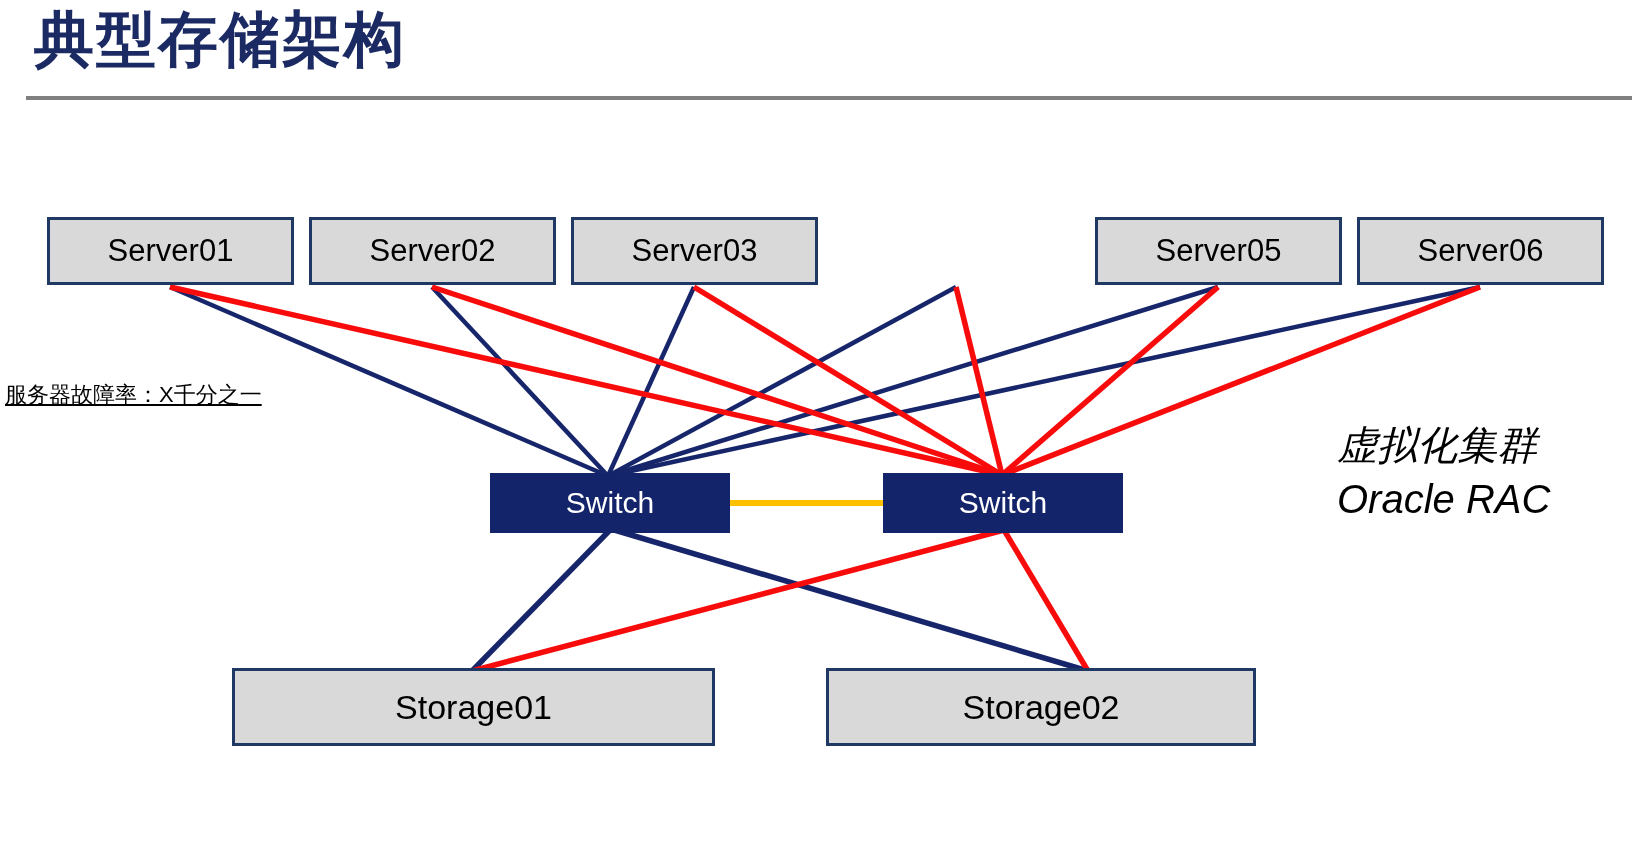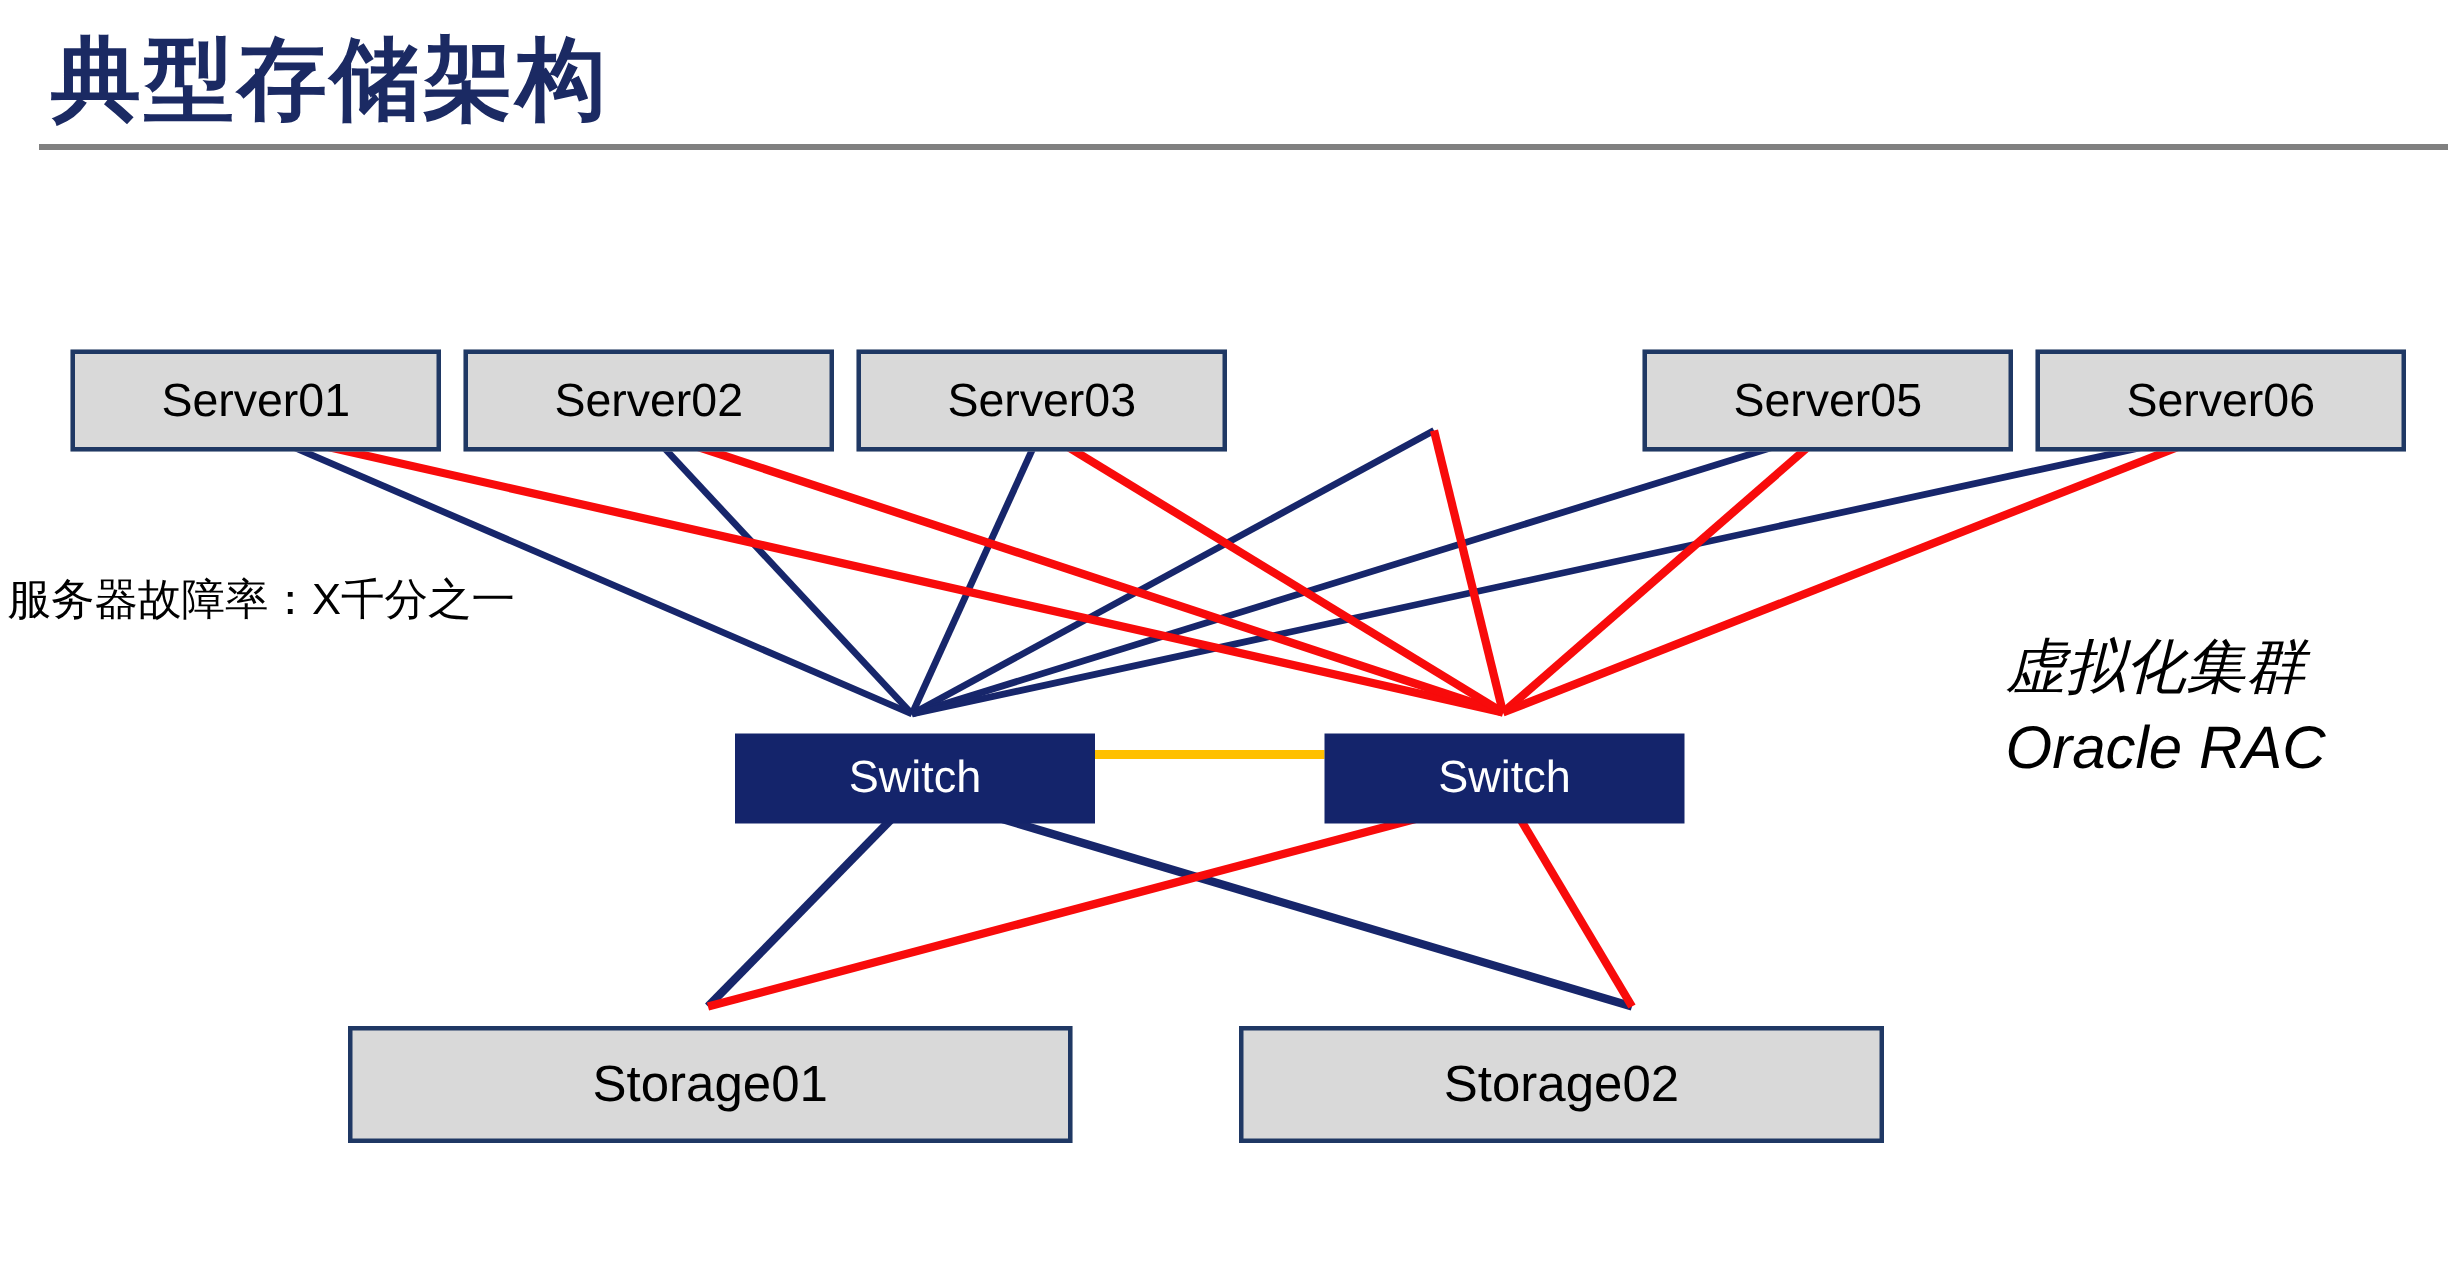--- a/index.html
+++ b/index.html
@@ -1,47 +1,47 @@
 <!DOCTYPE html>
 <html style="--navy: #17266B; --red: #F80B0B; --orange: #FFC000; --box_fill: #D9D9D9; --box_border: #1F3864; --switch_navy: #14246B; --title_navy: #1B2A63; --rule_gray: #808080;"><head>
 <meta charset="utf-8">
 <style>
   html,body{margin:0;padding:0;background:#fff;}
   #slide{
     position:relative;width:1632px;height:847px;background:#fff;overflow:hidden;
     font-family:"Liberation Sans","DejaVu Sans",sans-serif;
   }
   #page-title{
-    position:absolute;left:34px;top:13px;
+    position:absolute;left:34px;top:0px;
     font-size:60px;font-weight:700;color:var(--title_navy);
     letter-spacing:2px;white-space:nowrap;
   }
   #title-rule{
     position:absolute;left:26px;top:96px;right:0;height:4px;
     background:var(--rule_gray);
   }
   #links{position:absolute;left:0;top:0;width:1632px;height:847px;pointer-events:none;}
   .node{
     position:absolute;display:flex;align-items:center;justify-content:center;
-    box-sizing:border-box;white-space:nowrap;margin-top:16px;
+    box-sizing:border-box;white-space:nowrap;
   }
   .grayblock{
     background:var(--box_fill);border:3px solid var(--box_border);color:#000;
   }
   .server{top:217px;width:247px;height:68px;font-size:31px;}
   .s1{left:47px}.s2{left:309px}.s3{left:571px}.s4{left:833px}.s5{left:1095px}.s6{left:1357px}
   .switch{
     top:473px;width:240px;height:60px;background:var(--switch_navy);
     color:#fff;font-size:30px;
   }
   .swL{left:490px}.swR{left:883px}
   .storage{top:668px;height:78px;font-size:34px;justify-content:center;}
   .st1{left:232px;width:483px}.st2{left:826px;width:430px}
   .side-label{
-    position:absolute;color:#000;font-size:29px;white-space:nowrap;
+    position:absolute;color:#000;font-size:22px;white-space:nowrap;text-decoration:underline;
   }
   #server-rate-label{left:5px;top:380px;}
   #storage-rate-label{left:5px;top:774px;}
   #cluster-note{
     position:absolute;left:1337px;top:418px;color:#000;
     font-size:40px;line-height:54px;white-space:nowrap;font-style:italic;
   }
 </style>
 </head>
 <body>

